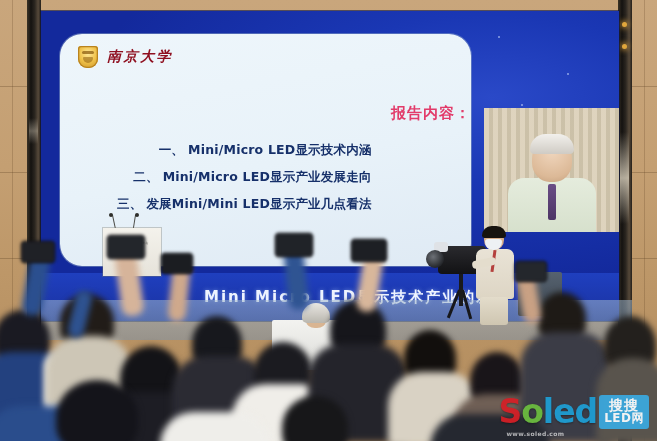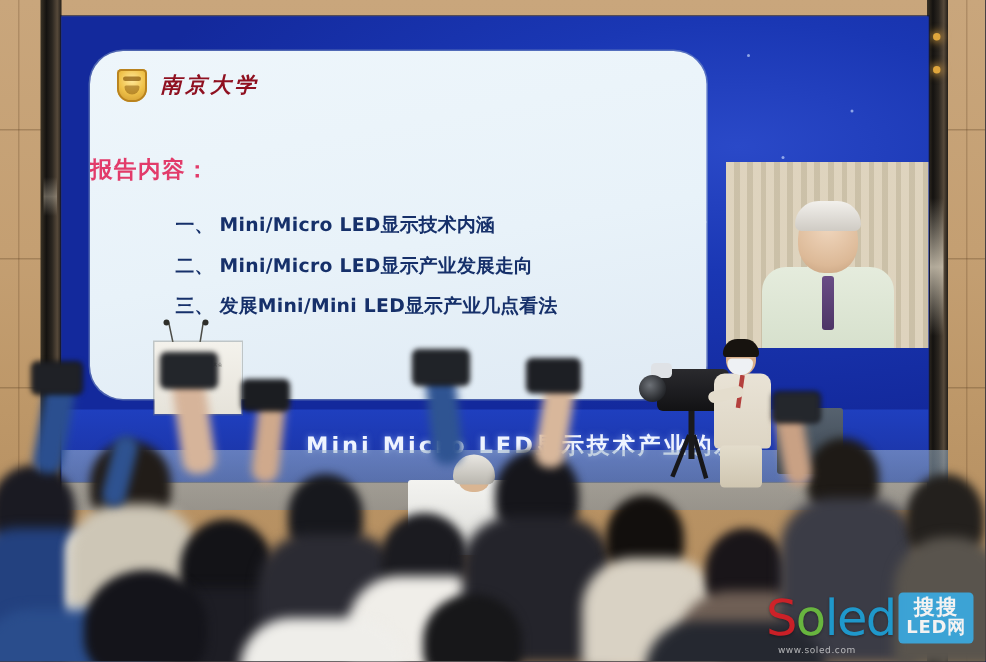--- a/index.html
+++ b/index.html
@@ -151,21 +151,21 @@
     right: 4px;
     top: 39px;
     height: 1.6px;
     background: linear-gradient(90deg,#d8days,#c0224f 0%, #d23a62 55%, #b91f48 100%);
   }
 
   .slide-title {
     position: absolute;
     left: 0; right: 0;
     top: 70px;
-    text-align: left;
+    text-align: right;
     font-family: Liberation Mono, monospace;
     font-size: 15px;
     font-weight: 700;
     color: #e23b6a;
     letter-spacing: 1px;
   }
 
   .slide-list {
     position: absolute;
     left: 57px;
@@ -174,20 +174,21 @@
     flex-direction: column;
     gap: 10px;
   }
   .slide-item {
     font-family: "DejaVu Sans", sans-serif;
     font-size: 12.5px;
     font-weight: 700;
     color: #16306a;
     white-space: nowrap;
     letter-spacing: .2px;
+    text-align: right;
   }
   .slide-item .num { margin-right: 4px; }
 
   .slide-pageno {
     position: absolute;
     right: 12px;
     bottom: 7px;
     font-size: 8px;
     color: #9fb3c6;
   }
@@ -460,21 +461,21 @@
     bottom: 12px;
     display: flex;
     align-items: center;
     gap: 2px;
     opacity: .93;
   }
   .wm-soled {
     position: relative;
     font-family: "DejaVu Sans", sans-serif;
     font-size: 33px;
-    font-weight: 400;
+    font-weight: 700;
     line-height: 1;
     letter-spacing: -1px;
   }
   .wm-s {
     color: #d61f26;
     text-shadow: 0 1px 2px rgba(0,0,0,.35);
   }
   .wm-o {
     color: #6cbf3f;
     text-shadow: 0 1px 2px rgba(0,0,0,.35);

